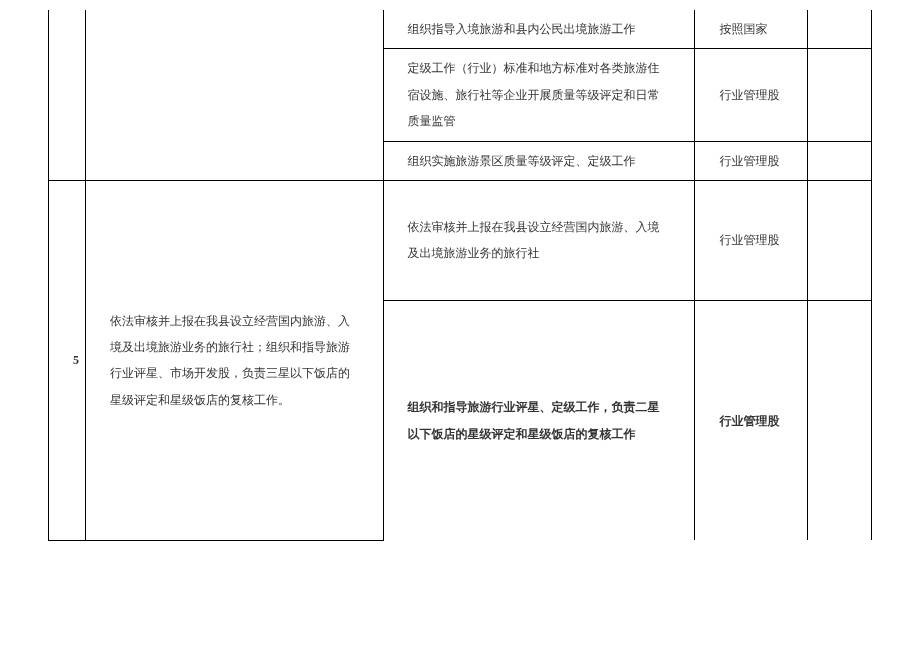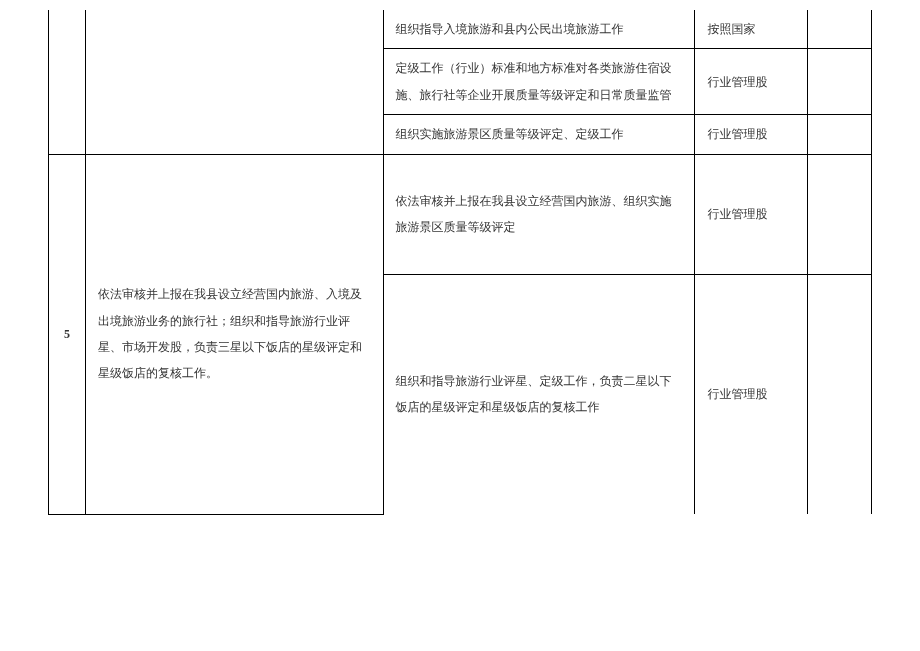--- a/index.html
+++ b/index.html
@@ -21,37 +21,38 @@
       height: 651px;
       padding: 10px 48px 50px 48px;
     }
     table {
       border-collapse: collapse;
       width: 100%;
       table-layout: fixed;
     }
     td {
       border: 1px solid #000;
-      padding: 6px 12px;
+      padding: 6px 24px;
       vertical-align: middle;
       line-height: 2.2;
       font-size: 12px;
     }
     .col-num { width: 36px; text-align: center; font-weight: bold; }
     .col-desc { width: 290px; }
     .col-detail { width: 304px; }
     .col-dept { width: 110px; }
     .col-last { width: 62px; }
     
     tr.open-top td {
       border-top: none;
     }
     
     tr.open-bottom td {
       border-bottom: none;
+      font-weight: bold;
     }
     .tall1 { height: 120px; }
     .tall2 { height: 240px; }
   </style>
 </head>
 <body>
 
 <div class="page">
   <table>
     <colgroup>
@@ -77,21 +78,21 @@
       </tr>
       <tr>
         <td>组织实施旅游景区质量等级评定、定级工作</td>
         <td>行业管理股</td>
         <td></td>
       </tr>
 
       <tr>
         <td class="col-num" rowspan="2">5</td>
         <td rowspan="2">依法审核并上报在我县设立经营国内旅游、入境及出境旅游业务的旅行社；组织和指导旅游行业评星、市场开发股，负责三星以下饭店的星级评定和星级饭店的复核工作。</td>
-        <td class="tall1">依法审核并上报在我县设立经营国内旅游、组织实施旅游景区质量等级评定</td>
+        <td class="tall1">依法审核并上报在我县设立经营国内旅游、入境及出境旅游业务的旅行社</td>
         <td>行业管理股</td>
         <td></td>
       </tr>
       <tr class="open-bottom">
         <td class="tall2">组织和指导旅游行业评星、定级工作，负责二星以下饭店的星级评定和星级饭店的复核工作</td>
         <td>行业管理股</td>
         <td></td>
       </tr>
     </tbody>
   </table>

